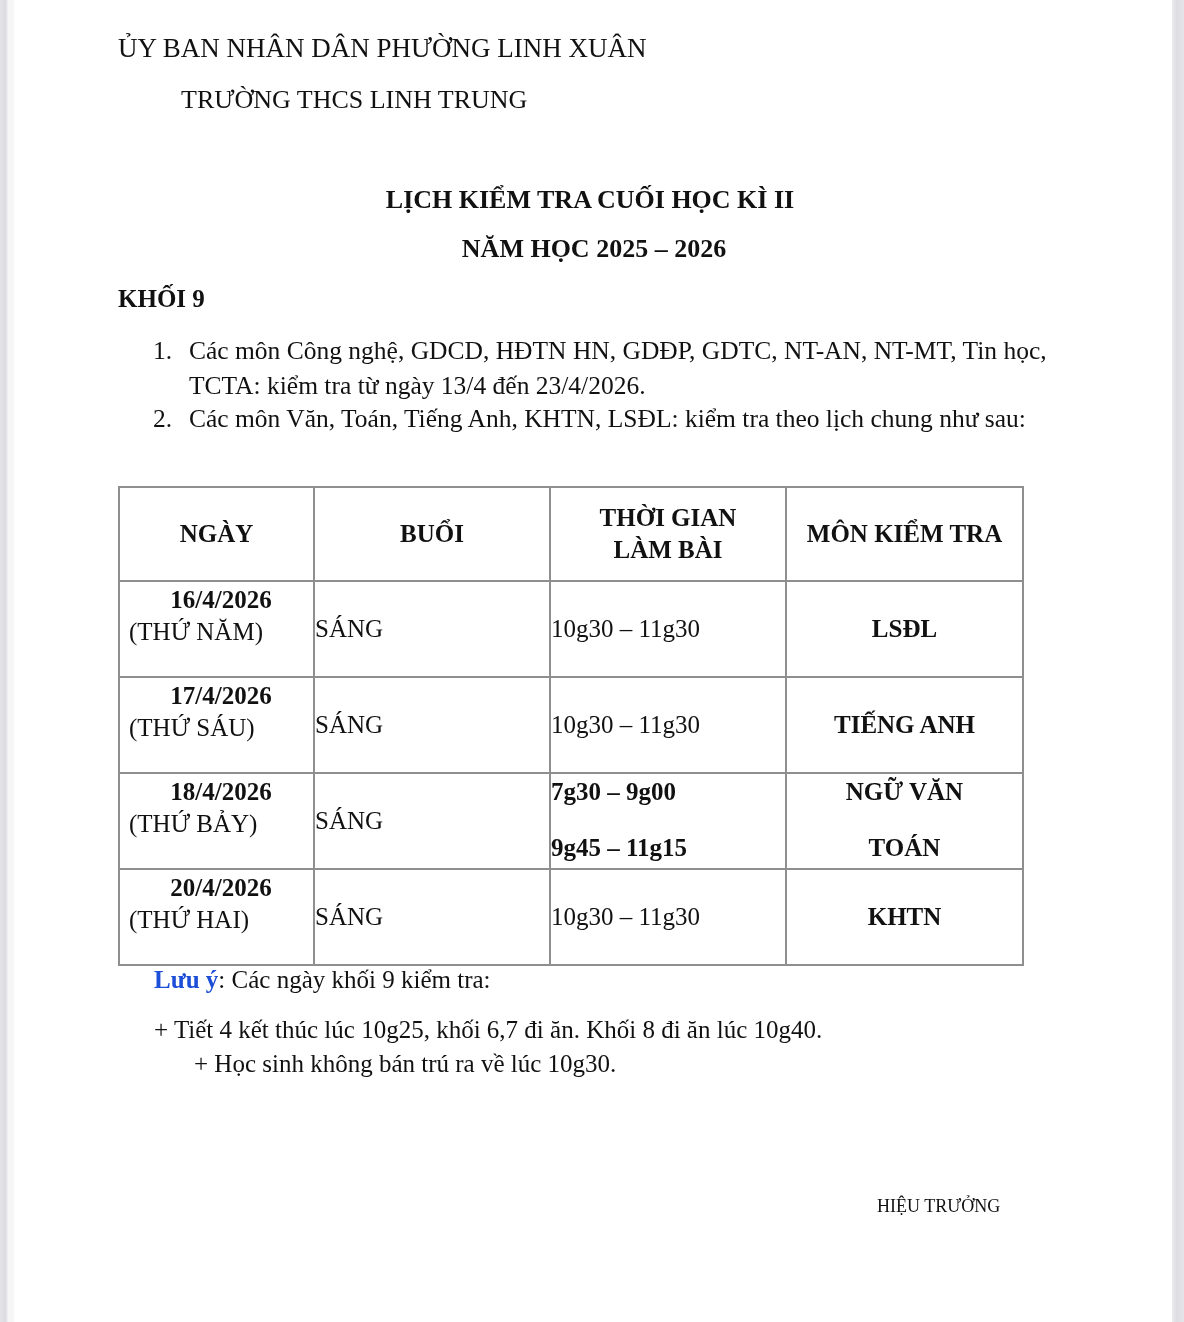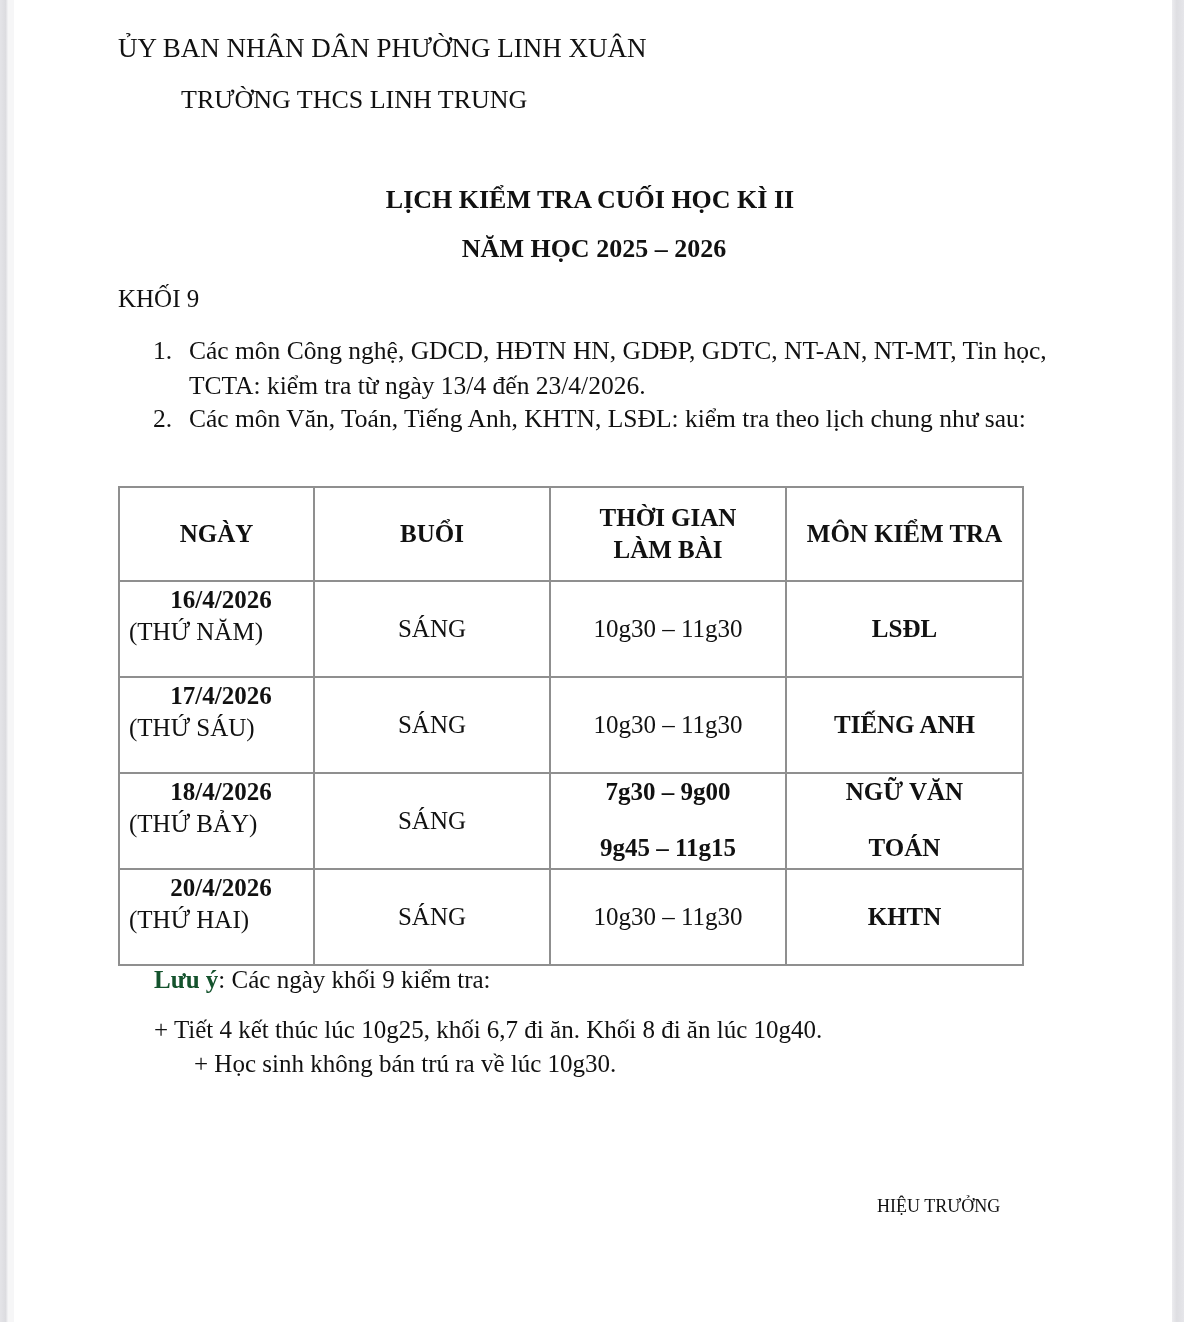--- a/index.html
+++ b/index.html
@@ -54,21 +54,21 @@
       left: 0; width: 1184px; text-align: center;
       font-weight: bold;
       font-size: 26px;
     }
     .title-1 { top: 185px; left: -2px; }
     .title-2 { top: 234px; left: 2px; }
 
     .grade {
       left: 118px; top: 285px;
       font-size: 25px;
-      font-weight: normal;
+      font-weight: bold;
     }
 
     .list-item {
       position: absolute;
       left: 153px;
       width: 920px;
       font-size: 25.5px;
       line-height: 35px;
     }
     .list-item .num {
@@ -110,41 +110,41 @@
     table.schedule td {
       height: 92px;
     }
     td.date-cell {
       vertical-align: top !important;
       padding: 2px 0 0 9px !important;
       line-height: 32px;
     }
     .date-main { font-weight: bold; display: block; text-align: center; }
     .date-day { display: block; }
-    td.center { text-align: center; }
+    td.center { }
     td.subject { text-align: center; font-weight: bold; margin-left: 29px; }
     .two-line {
       display: flex;
       flex-direction: column;
       justify-content: space-between;
       height: 90px;
       padding: 2px 0 4px 0;
       box-sizing: border-box;
       font-weight: bold;
     }
 
     .note {
       position: absolute;
       left: 154px;
       font-size: 25px;
     }
     .note-1 { top: 966px; }
     .note-2 { top: 1016px; }
     .note-3 { top: 1050px; margin-left: 40px; }
-    .note-label { color: #14532d; font-weight: bold; }
+    .note-label { color: #1d4ed8; font-weight: bold; }
     .b { font-weight: normal; }
 
     .signature {
       left: 877px; top: 1196px;
       font-size: 18px;
       font-weight: normal;
     }
   </style>
 </head>
 <body>

